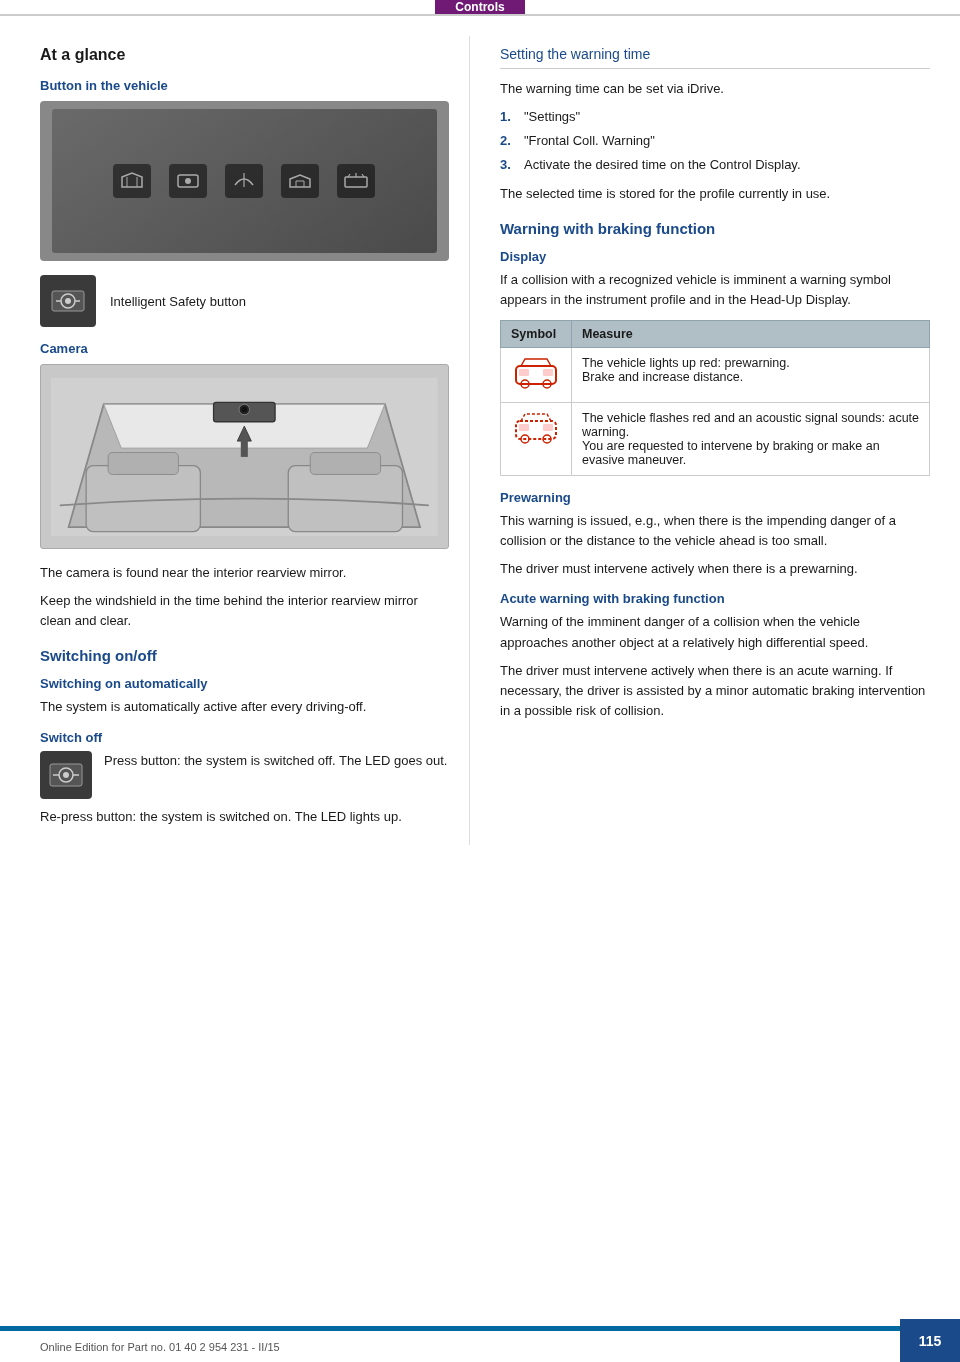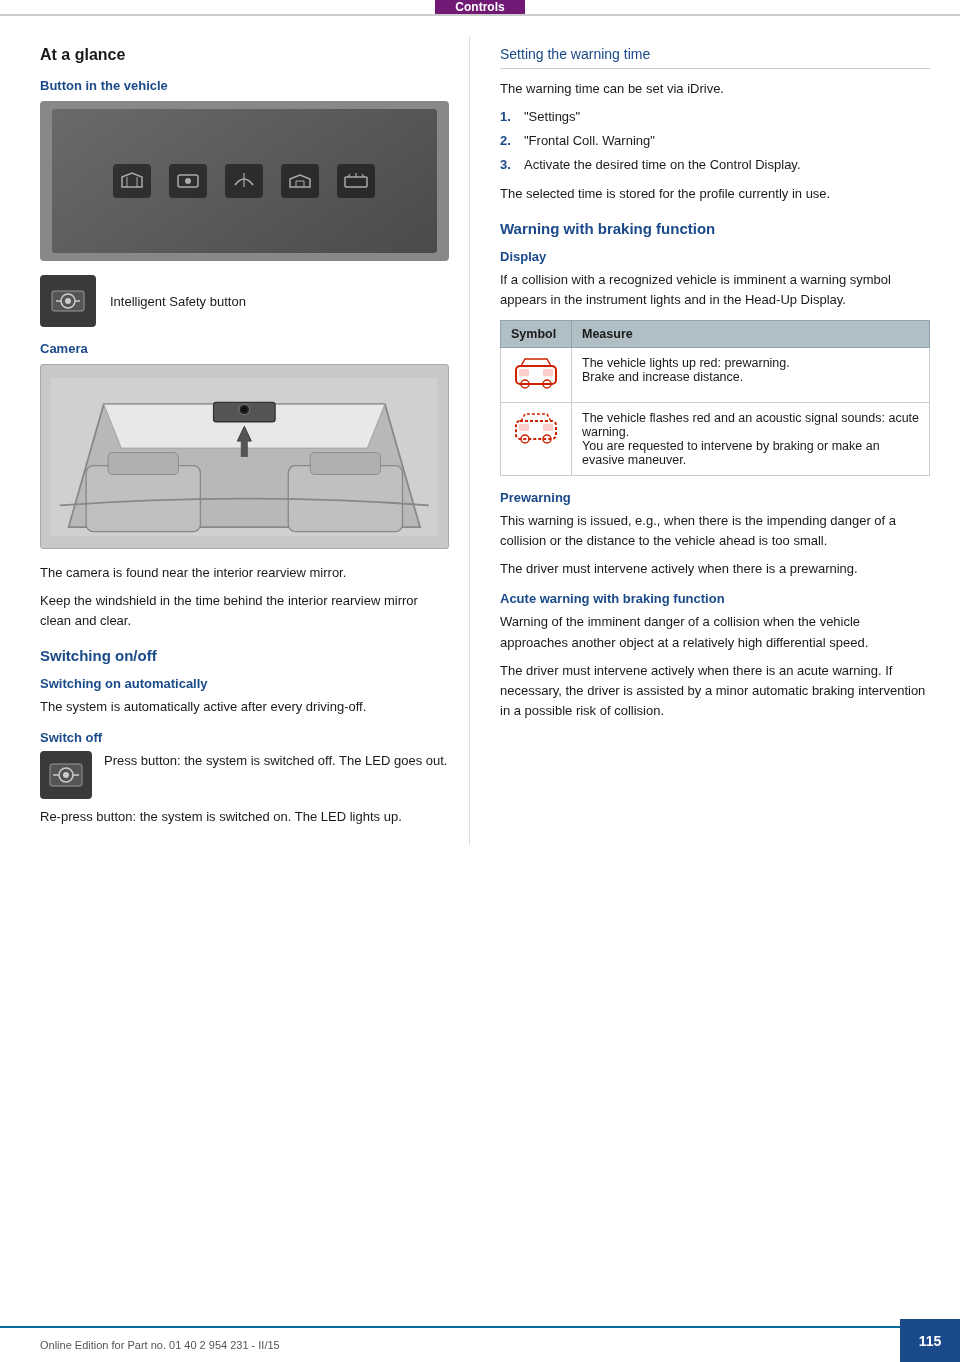--- a/index.html
+++ b/index.html
@@ -262,21 +262,21 @@
     .footer {
       position: absolute;
       bottom: 0;
       left: 0;
       right: 0;
       height: 36px;
       display: flex;
       align-items: center;
       justify-content: space-between;
       padding: 0 40px;
-      border-top: 2px solid #0369a1;
+      border-top: 5px solid #0369a1;
     }
 
     .footer-text {
       font-size: 11px;
       color: #555;
     }
 
     .page-number-box {
       position: absolute;
       bottom: 0;
@@ -440,21 +440,21 @@
         <span class="num">3.</span>
         <span>Activate the desired time on the Control Display.</span>
       </li>
     </ol>
 
     <p class="body-text">The selected time is stored for the profile currently in use.</p>
 
     <div class="section-heading">Warning with braking function</div>
 
     <div class="section-subheading">Display</div>
-    <p class="body-text">If a collision with a recognized vehicle is imminent a warning symbol appears in the instrument lights and in the Head-Up Display.</p>
+    <p class="body-text">If a collision with a recognized vehicle is imminent a warning symbol appears in the instrument profile and in the Head-Up Display.</p>
 
     <table class="warning-table">
       <thead>
         <tr>
           <th>Symbol</th>
           <th>Measure</th>
         </tr>
       </thead>
       <tbody>
         <tr>

